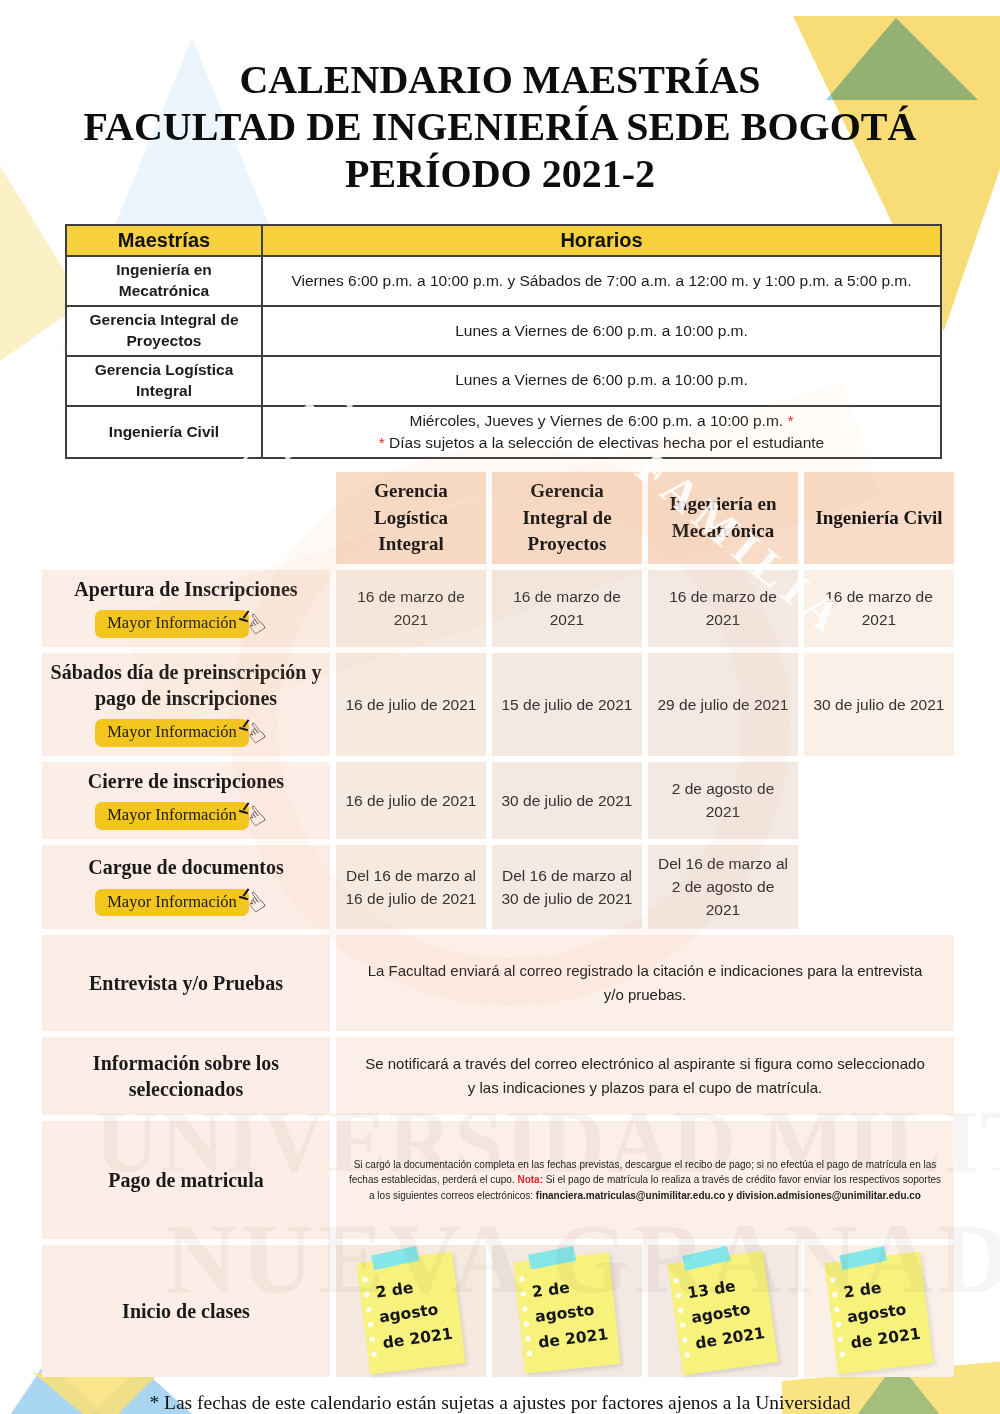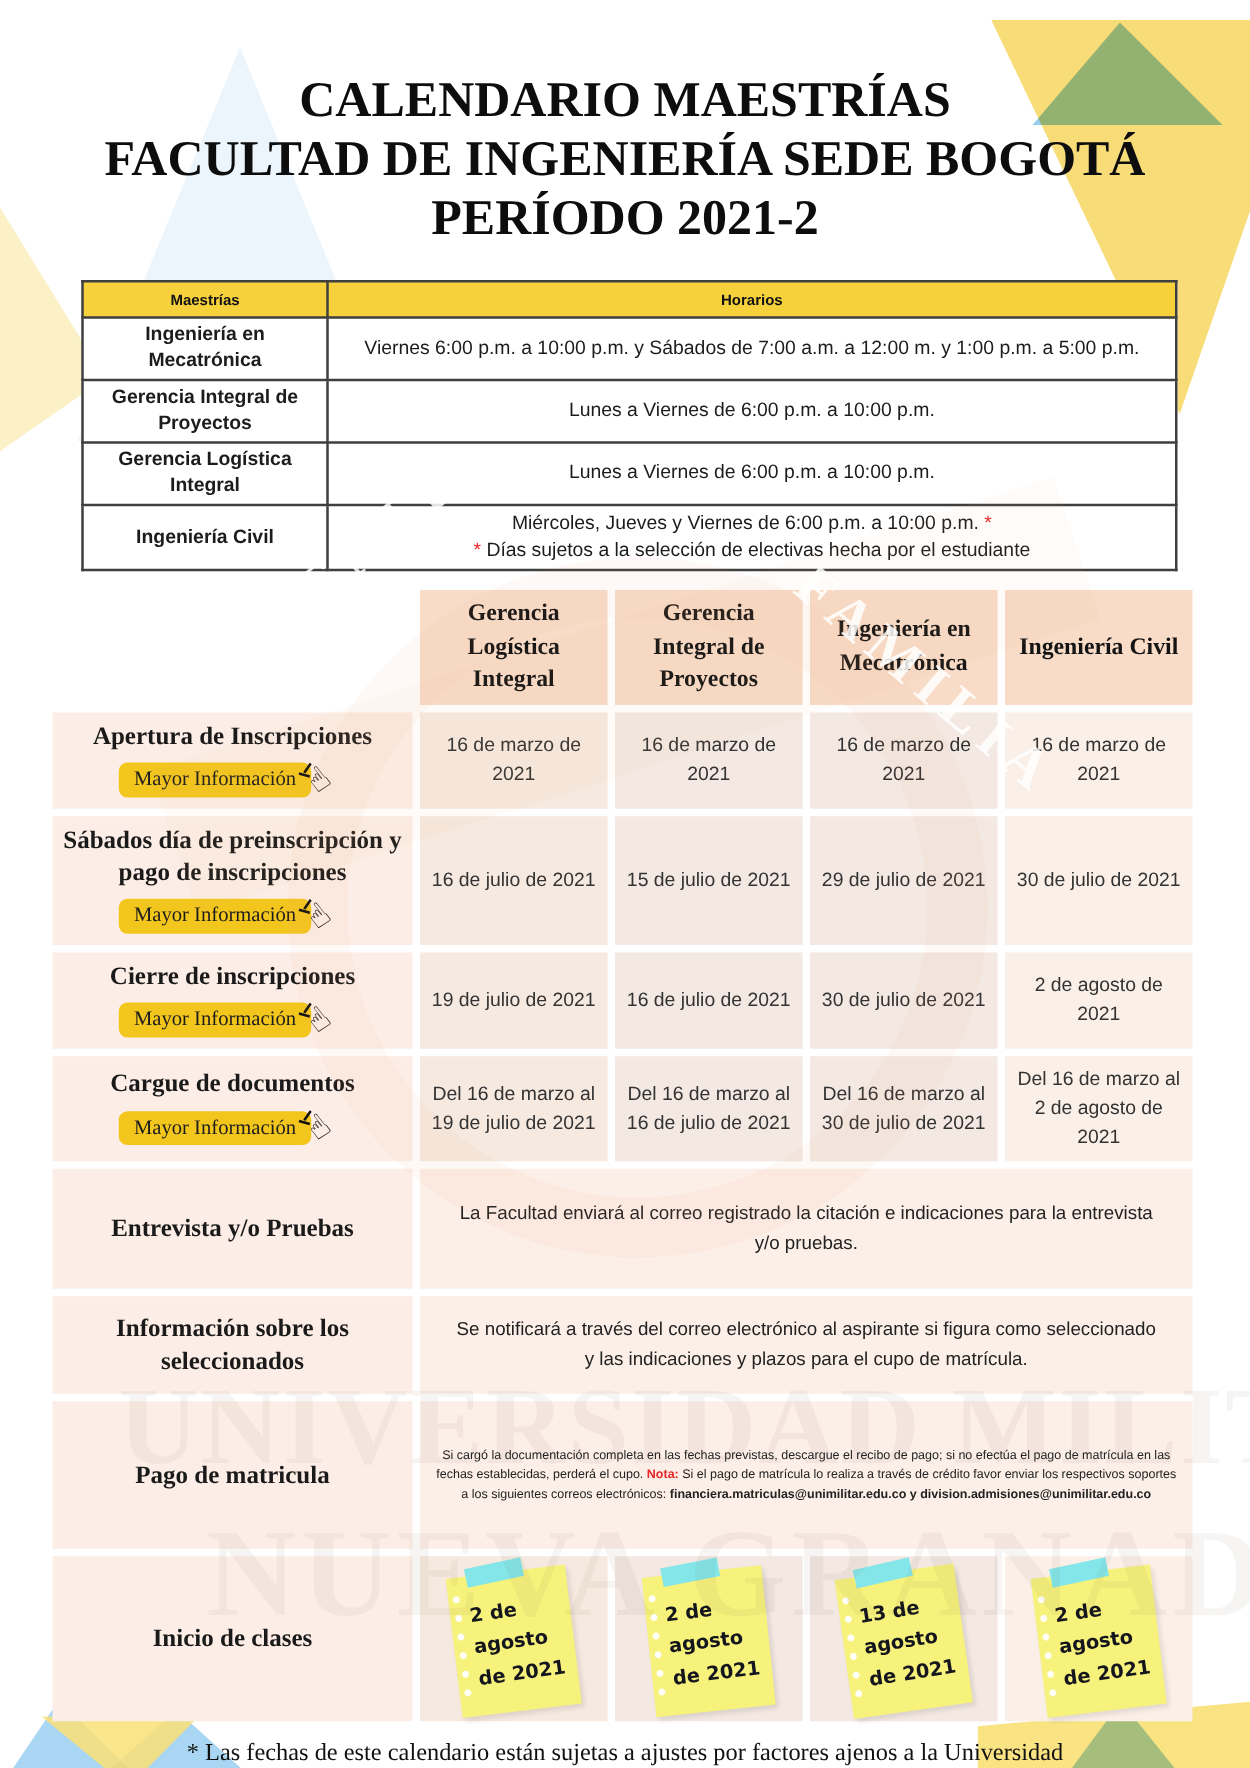--- a/index.html
+++ b/index.html
@@ -47,21 +47,21 @@
   
   .title { position:absolute; z-index:3; top:40px; left:0; right:0; text-align:center;
            font-family:"Liberation Serif", serif; font-weight:bold; color:#0d0d0d;
            font-size:40px; line-height:1.18; }
 
   
   .sched { position:absolute; z-index:3; left:65px; top:208px; width:877px;
            border-collapse:collapse; background:#ffffff;
            font-family:"Liberation Sans", sans-serif; }
   .sched th, .sched td { border:2px solid #3f3f3f; padding:3px 8px; text-align:center; vertical-align:middle; }
-  .sched th { background:#F6D13C; font-size:12px; font-weight:bold; height:29px; color:#111; }
+  .sched th { background:#F6D13C; font-size:20px; font-weight:bold; height:29px; color:#111; }
   .sched td.prog { width:196px; font-weight:bold; font-size:15.5px; line-height:1.35; }
   .sched td.hrs  { font-size:15.5px; line-height:1.45; }
   .red { color:#E8262A; }
   .sched .note-line { display:block; }
 
   
   .cal { position:absolute; z-index:2; left:42px; top:456px; width:912px; }
   .row { display:grid; grid-template-columns:288px 150px 150px 150px 150px; gap:6px; margin-bottom:6px; }
   .cell { display:flex; flex-direction:column; align-items:center; justify-content:center;
           text-align:center; padding:6px 8px; }
@@ -211,39 +211,37 @@
         <div>Cierre de inscripciones</div>
         <div class="mi-wrap">
           <span class="mi-btn">Mayor Información</span>
           <span class="tap">
               <i class="s1"></i>
               <i class="s2"></i>
               <span class="hand">☝</span>
             </span>
         </div>
       </div>
-      <div class="cell cell-date">19 de julio de 2021</div>
       <div class="cell cell-date">16 de julio de 2021</div>
       <div class="cell cell-date">30 de julio de 2021</div>
       <div class="cell cell-date">2 de agosto de 2021</div>
     </div>
 
     <div class="row r4">
       <div class="cell cell-label">
         <div>Cargue de documentos</div>
         <div class="mi-wrap">
           <span class="mi-btn">Mayor Información</span>
           <span class="tap">
               <i class="s1"></i>
               <i class="s2"></i>
               <span class="hand">☝</span>
             </span>
         </div>
       </div>
-      <div class="cell cell-date">Del 16 de marzo al 19 de julio de 2021</div>
       <div class="cell cell-date">Del 16 de marzo al 16 de julio de 2021</div>
       <div class="cell cell-date">Del 16 de marzo al 30 de julio de 2021</div>
       <div class="cell cell-date">Del 16 de marzo al 2 de agosto de 2021</div>
     </div>
 
     <div class="row r5">
       <div class="cell cell-label">Entrevista y/o Pruebas</div>
       <div class="cell cell-wide">La Facultad enviará al correo registrado la citación e indicaciones para la entrevista y/o pruebas.</div>
     </div>
 

